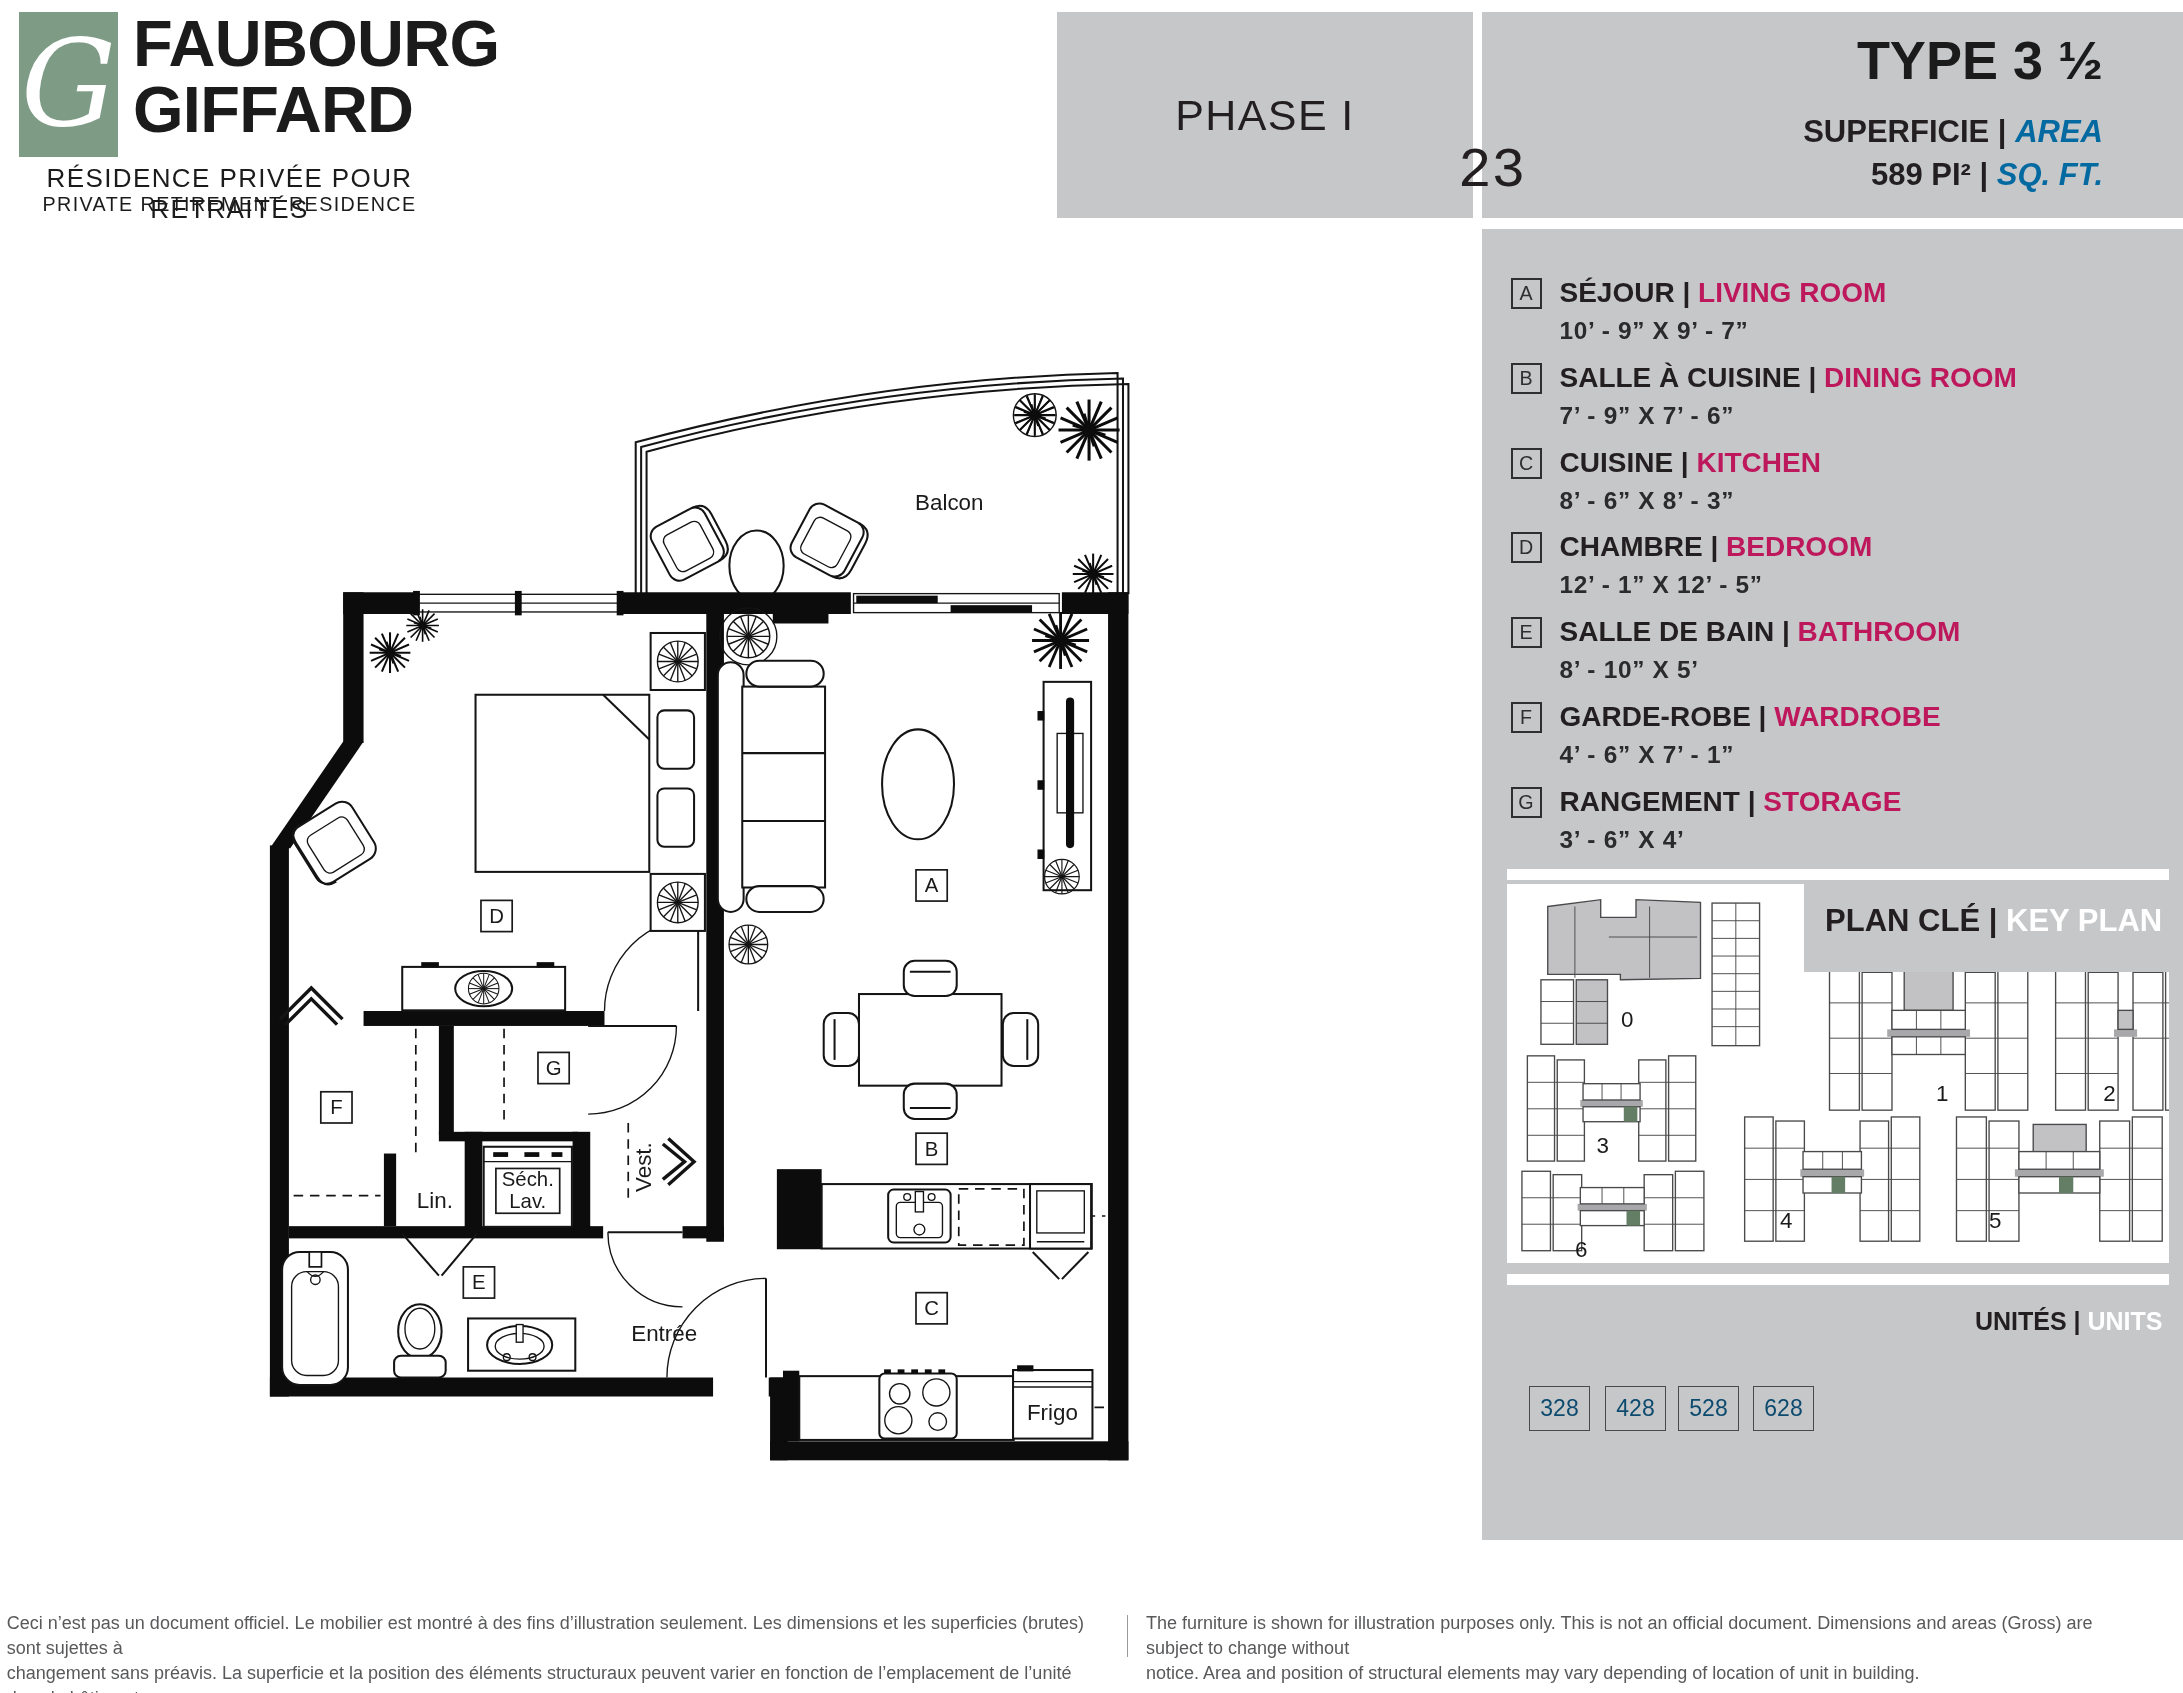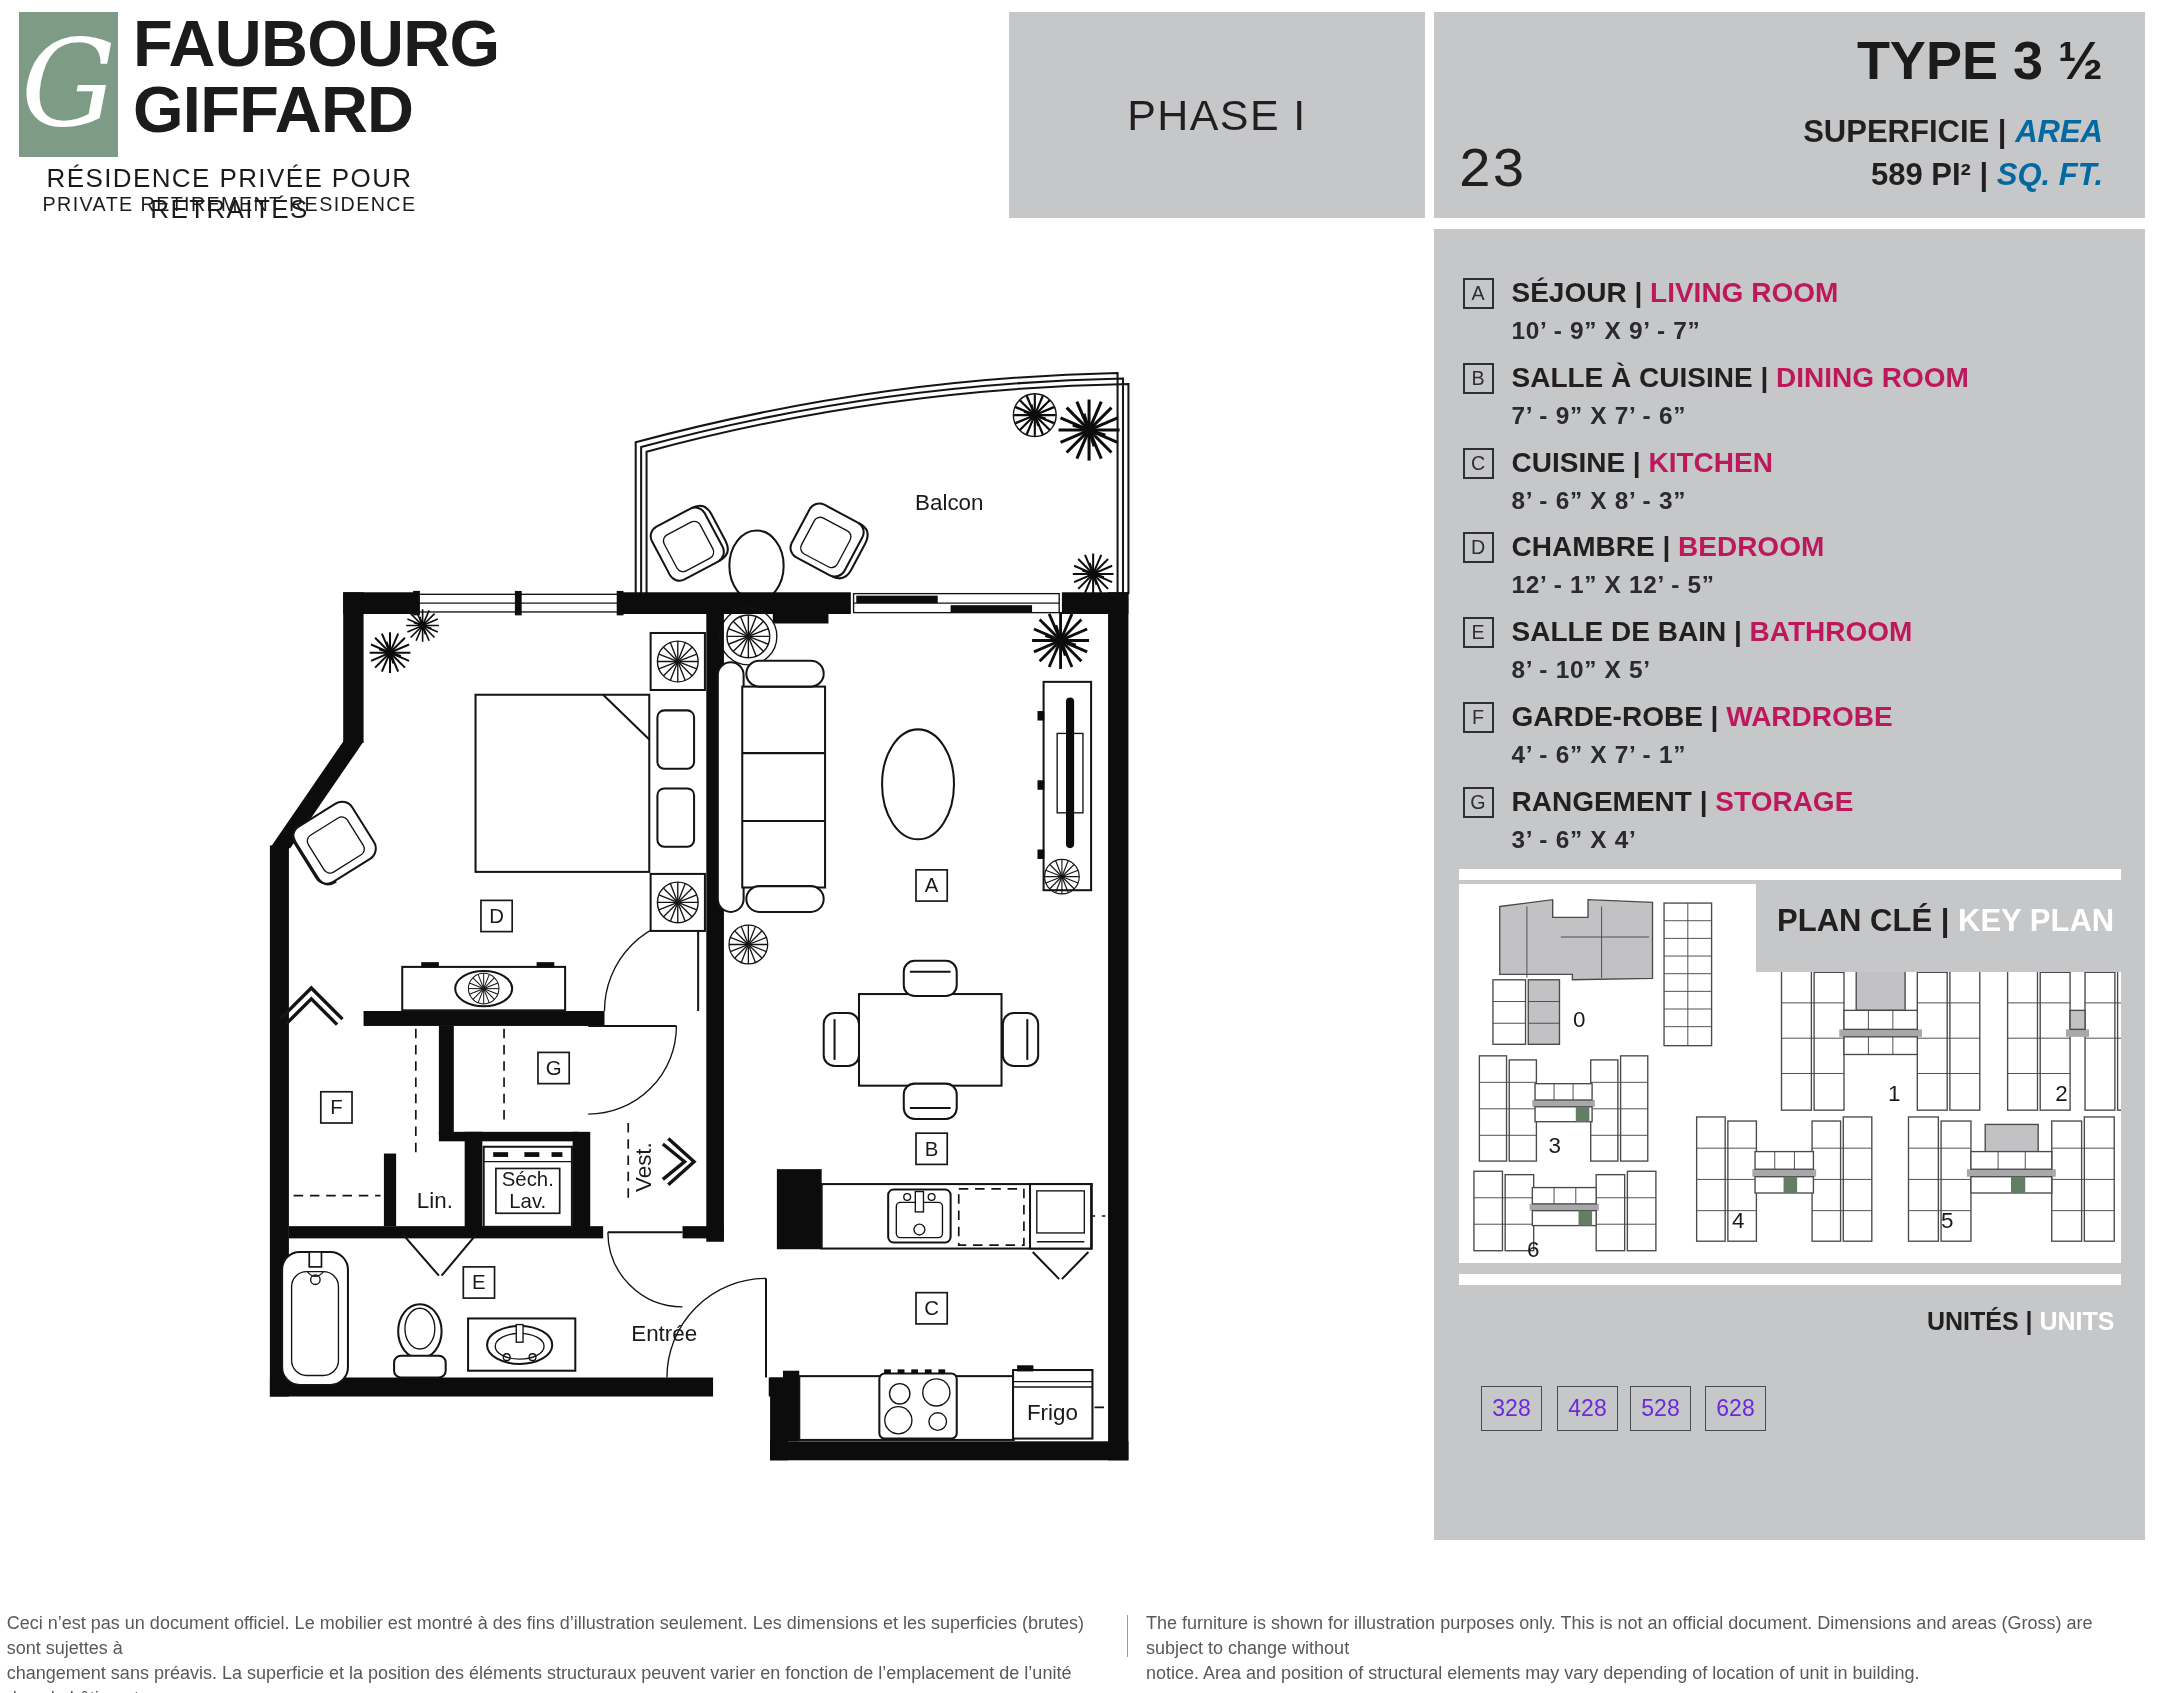--- a/index.html
+++ b/index.html
@@ -1,21 +1,21 @@
 <!DOCTYPE html>
 <html style="font-size:11px"><head>
 <meta charset="utf-8">
 <style>
   * { margin:0; padding:0; box-sizing:border-box; }
   html,body { background:#fff; }
   body { font-family:"Liberation Sans", sans-serif; color:#231f20; }
   #page { position:relative; width:2183px; height:1693px; background:#fff; overflow:hidden; }
 
   .abs { position:absolute; }
-  .graybox { background:#c6c7c9; }
+  .graybox { background:#c6c7c9;margin-left:48px; }
 
   
   .logo-green { left:19px; top:12.2px; width:99px; height:145px; background:#7e9b85; }
   .logo-g { width:100%; height:100%; display:flex; align-items:center; justify-content:center;
             font-family:"DejaVu Serif", serif; font-style:italic; font-weight:400;
             font-size:119px; color:#fff; line-height:1; }
   .logo-name { left:133px; top:11px; font-weight:700; font-size:65px; line-height:66px;
                letter-spacing:-0.7px; color:#1b1b1b; }
   .logo-sub1 { left:0px; top:163px; width:459px; text-align:center; font-size:26px;
                letter-spacing:1.4px; color:#1b1b1b; }
@@ -43,21 +43,21 @@
   .lg-label .wht { color:#be185d; }
   .lg-dims { position:absolute; left:49px; top:35px; font-size:24.4px; font-weight:600; letter-spacing:0.7px; color:#2b2b2d; white-space:nowrap; }
   .divider { position:absolute; left:25px; width:662px; height:11px; background:#fff; }
   .kp-white { position:absolute; left:25px; top:655px; width:662px; height:379px; background:#fff; overflow:hidden; }
   .kp-headpatch { position:absolute; left:297px; top:0px; width:365px; height:88px; background:#c6c7c9; }
   .kp-title { position:absolute; right:6.8px; top:19px; font-size:31px; font-weight:600; text-align:right; white-space:nowrap; }
   .kp-title .wht { color:#fff; }
   .units-title { position:absolute; right:30.5px; top:1078px; font-size:25px; font-weight:600; white-space:nowrap; }
   .units-title .wht { color:#fff; }
   .badge { position:absolute; top:1157px; width:61px; height:45px; border:1.7px solid #4a4a4c;
-           display:flex; align-items:center; justify-content:center; font-size:23px; color:#6d28d9; }
+           display:flex; align-items:center; justify-content:center; font-size:23px; color:#0c4a6e; }
 
   
   .foot { font-size:18px; line-height:25px; color:#58595b; }
   .foot-fr { left:6.8px; top:1611px; width:1086px; }
   .foot-en { left:1146px; top:1611px; width:1004px; }
   .foot-div { left:1127px; top:1615px; width:1.4px; height:42px; background:#9a9b9d; }
 
   
   svg text { font-family:"Liberation Sans", sans-serif; }
   .wall { fill:#0c0c0c; stroke:none; }

